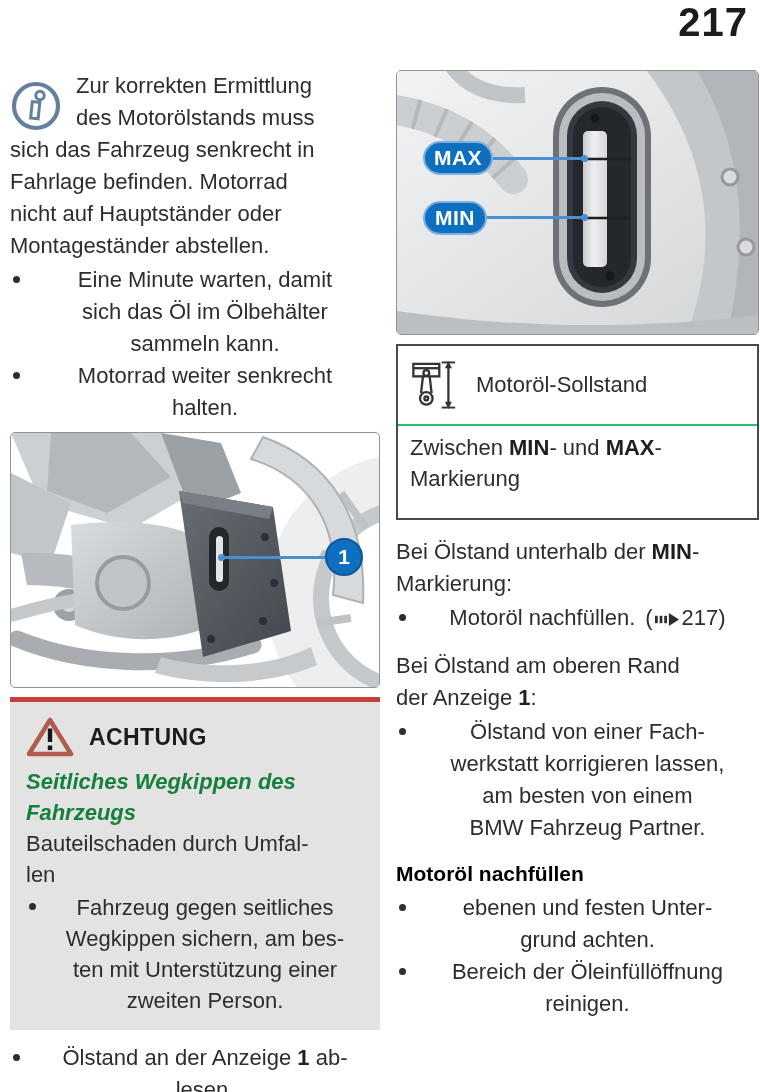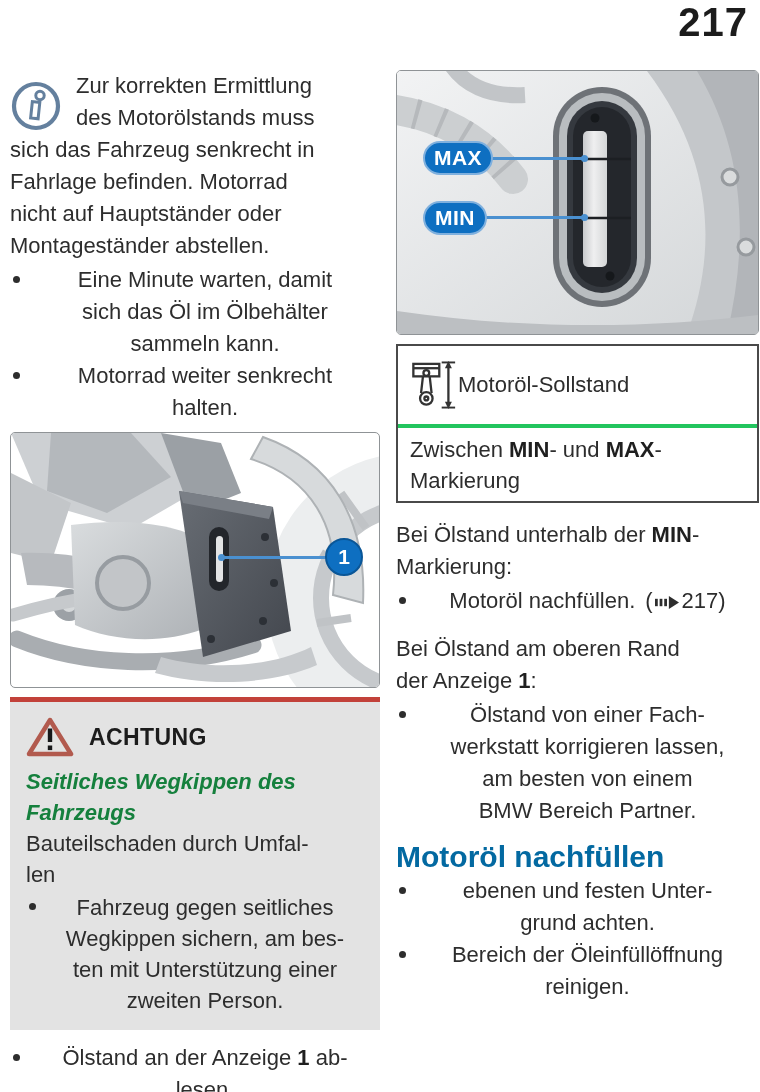--- a/index.html
+++ b/index.html
@@ -61,28 +61,28 @@
   .warnhead{display:flex;align-items:center;gap:15px;height:46px;margin-bottom:6px;}
   .tri{width:48px;height:44px;flex:0 0 auto;}
   .warntitle{font-size:23px;font-weight:700;color:#1c1c1c;letter-spacing:.4px;}
   .bold-lines > div{font-weight:700;color:#15803d;font-style:italic;}
   .warnbox .bi::before{top:11px;}
 
   .final-list{margin-top:12px;}
 
   
   .spec{margin-top:9px;border:2px solid #4a4a4a;width:363px;box-sizing:border-box;background:#fff;}
-  .trow1{display:flex;align-items:center;padding:7px 12px;min-height:64px;}
+  .trow1{display:flex;align-items:center;gap:18px;padding:7px 12px;min-height:64px;}
   .piston{width:48px;height:54px;flex:0 0 auto;}
   .speclabel{font-size:22px;color:#2d2d2d;}
-  .trow2{border-top:4px solid #22c55e;padding:6px 12px 5px 12px;}
+  .trow2{border-top:2px solid #22c55e;padding:6px 12px 24px 12px;}
   .trow2 .ln{line-height:31px;}
 
   .para{margin-top:16px;}
-  .h2{margin-top:14px;font-size:30px;line-height:32px;font-weight:700;color:#0369a1;}
+  .h2{margin-top:14px;font-size:21px;line-height:32px;font-weight:700;color:#000000;}
   .ref{display:inline-flex;align-items:center;margin-left:10px;}
   .refarrow{width:24px;height:13px;margin:2px 3px 0 2px;}
   .refpage{font-size:22px;}
 </style>
 </head>
 <body>
 
 <div class="page-num">217</div>
 
 <div class="col col-left">
@@ -297,21 +297,21 @@
 
   <div class="para">
     <div class="ln">Bei Ölstand am oberen Rand</div>
     <div class="ln"><span>der Anzeige </span><b>1</b><span>:</span></div>
     <ul class="blist">
       <li class="bi">
         <div class="lines">
             <div>Ölstand von einer Fach-</div>
             <div>werkstatt korrigieren lassen,</div>
             <div>am besten von einem</div>
-            <div>BMW Bereich Partner.</div>
+            <div>BMW Fahrzeug Partner.</div>
           </div>
       </li>
     </ul>
   </div>
 
   <div class="h2">Motoröl nachfüllen</div>
 
   <ul class="blist">
     <li class="bi">
       <div class="lines">

